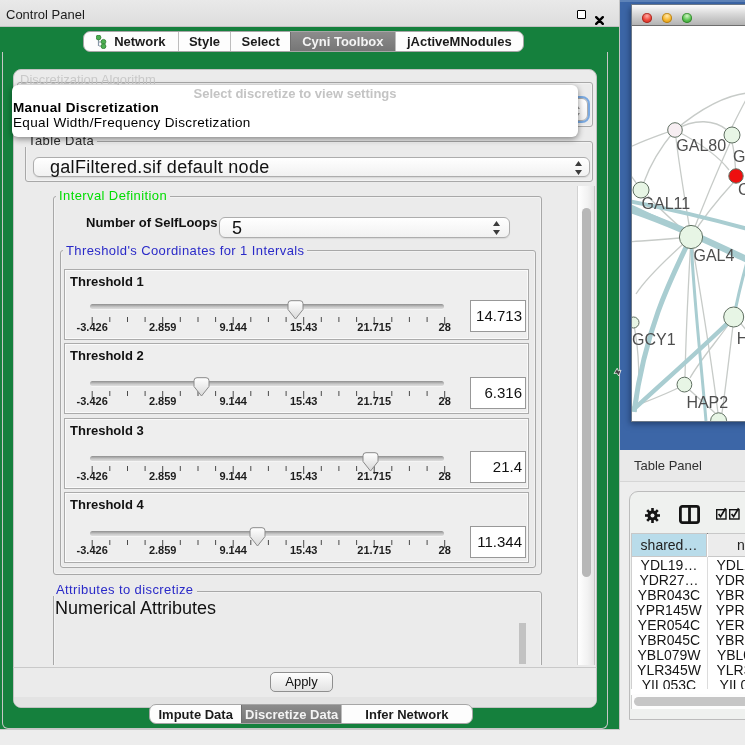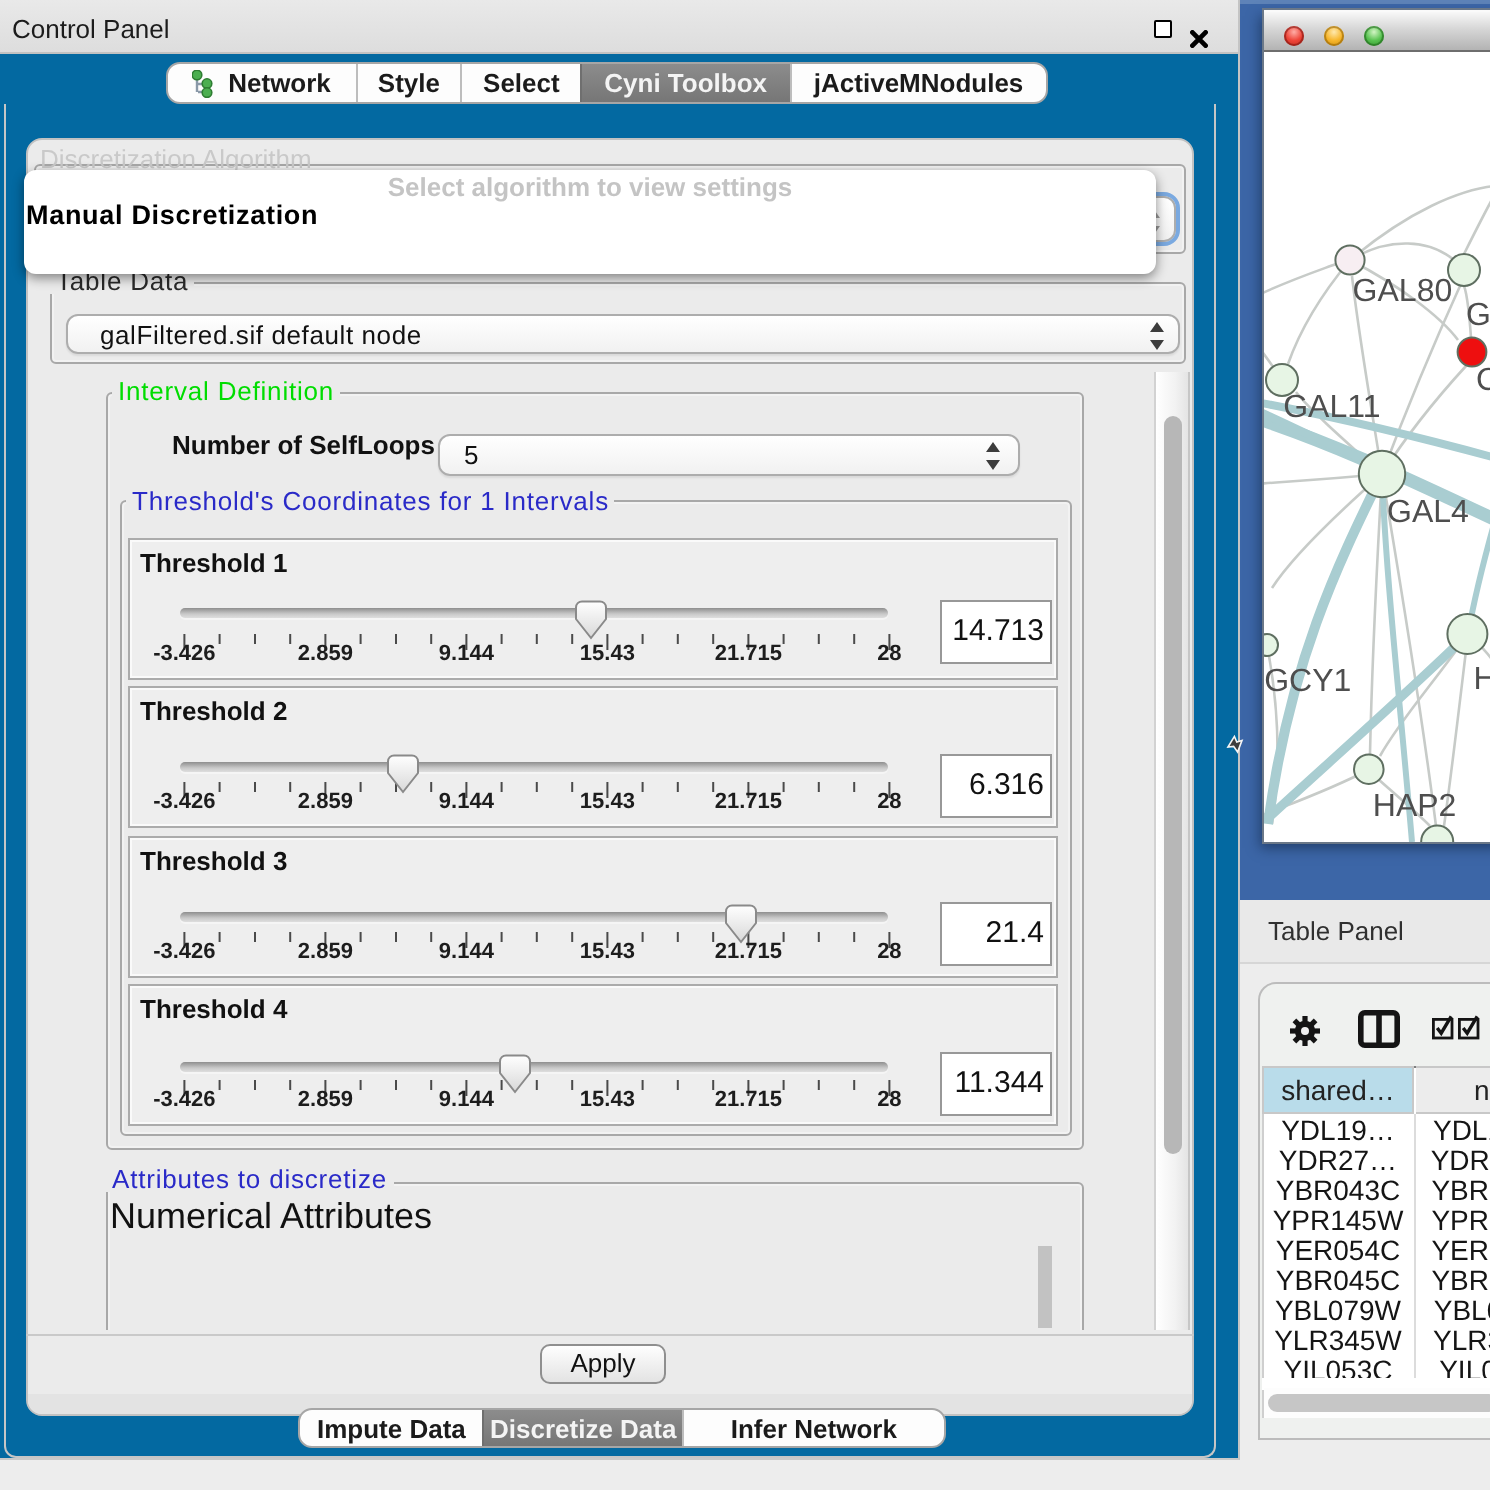--- a/index.html
+++ b/index.html
@@ -24,21 +24,21 @@
 #th2 {position:absolute;left:708px;top:533px;width:37px;height:24px;background:#eceCec;
  border-top:1px solid #c8c8c8;border-bottom:1px solid #c8c8c8;font-size:14px;color:#222;line-height:23px;padding-left:29px}
 .trow {position:absolute;left:631px;width:114px;height:15px;font-size:14px;color:#151515}
 .trow .c1 {position:absolute;left:0;width:76px;text-align:center}
 .trow .c2 {position:absolute;left:46px;width:128px;text-align:center}
 #coldiv {position:absolute;left:707px;top:557px;width:1px;height:135px;background:#dcdcdc}
 #hsb {position:absolute;left:632px;top:694px;width:113px;height:15px;background:#fdfdfd}
 #hsbt {position:absolute;left:634px;top:697px;width:115px;height:9px;background:#c6c6c6;border-radius:5px}
 #tblmask {position:absolute;left:631px;top:689px;width:114px;height:6px;background:#fff}
 
-#cp {position:absolute;left:0;top:0;width:620px;height:730px;background:#0369a1;
+#cp {position:absolute;left:0;top:0;width:620px;height:730px;background:#15803d;
  border-right:1px solid #c4c4c4;border-bottom:1px solid #c9c9c9}
 #cptitle {position:absolute;left:0;top:0;width:100%;height:27px;
  background:linear-gradient(#e9e9e9,#dddddd);border-bottom:1px solid #c2c2c2;
  font-size:13px;color:#1c1c1c;line-height:30px;padding-left:6px}
 #fbtn {position:absolute;left:577px;top:10px;width:9px;height:9px;border:1.5px solid #000;background:#fff;border-radius:1px}
 #xbtn {position:absolute;left:595px;top:11px;width:10px;height:10px}
 #cpane {position:absolute;left:2px;top:52px;width:606px;height:677px;border:1px solid #c6c6c6;border-top:none;border-radius:0 0 6px 6px}
 
 .tabstrip {position:absolute;background:#fdfdfd;border:1px solid #a6a6a6;border-radius:7px;overflow:hidden;display:flex}
 .tabstrip .seg {height:100%;font-size:13px;font-weight:bold;color:#1b1b1b;text-align:center;
@@ -47,21 +47,21 @@
 .tabstrip .dark {background:linear-gradient(#8c8c8c,#767676);color:#f4f4f4;border-left-color:#6f6f6f}
 #toptabs {left:83px;top:31px;width:441px;height:21px}
 #bottabs {left:149px;top:704px;width:324px;height:20px}
 
 #cyni {position:absolute;left:13px;top:69px;width:584px;height:639px;background:#ebebeb;
  border:1px solid #c2c2c2;border-radius:8px}
 .gbox {position:absolute;border:1px solid #a8a8a8;border-radius:3px;box-shadow:inset 0 0 0 1px #f2f2f2}
 .gtitle {position:absolute;font-size:13px;line-height:13px;background:#ebebeb;padding:0 3px;letter-spacing:.4px}
 
 .combo {position:absolute;background:linear-gradient(#ffffff,#f1f1f1);border:1px solid #adadad;
- border-radius:6px;font-size:13px;color:#111;box-shadow:0 1px 1px rgba(0,0,0,.08)}
+ border-radius:6px;font-size:18px;color:#111;box-shadow:0 1px 1px rgba(0,0,0,.08)}
 .arr {position:absolute;right:8px;width:9px}
 .arr svg {display:block}
 
 #vsbtrack {position:absolute;left:577px;top:186px;width:18px;height:481px;
  background:linear-gradient(90deg,#ffffff,#f2f2f2 60%,#e4e4e4);border-left:1px solid #d2d2d2;border-right:1px solid #c6c6c6}
 #vsbthumb {position:absolute;left:582px;top:208px;width:9px;height:369px;background:#b7b7b7;border-radius:5px}
 
 .tpanel {position:absolute;left:64px;width:465px;height:71px;background:#eeeeee;
  border:1px solid #ababab;box-shadow:inset 0 0 0 1px #fafafa}
 .tname {position:absolute;left:5px;top:4px;font-size:13px;font-weight:bold;color:#111}
@@ -371,18 +371,19 @@
  <div id="apply">Apply</div>
 
  <div class="tabstrip" id="bottabs">
   <div class="seg" style="width:92px">Impute Data</div>
   <div class="seg dark" style="width:100px">Discretize Data</div>
   <div class="seg" style="width:132px">Infer Network</div>
  </div>
 
  <div class="faint" style="left:20px;top:72px">Discretization Algorithm</div>
  <div id="popup">
-  <div class="faint" style="left:0;right:0;top:1px;text-align:center;font-weight:bold;color:#c4c4c4">Select algorithm to view settings</div>
+  <div class="faint" style="left:0;right:0;top:1px;text-align:center;font-weight:bold;color:#c4c4c4">Select discretize to view settings</div>
   <div class="abs" style="left:1px;top:15px;font-size:13.5px;font-weight:bold;color:#000;letter-spacing:.35px">Manual Discretization</div>
+  <div class="abs" style="left:1px;top:30px;font-size:13.5px;color:#000;letter-spacing:.35px">Equal Width/Frequency Discretization</div>
  </div>
 </div>
 <svg class="abs" style="left:613px;top:367px" width="9" height="10" viewBox="0 0 9 10">
  <path d="M1,6.5 L4.2,1.2 L5.4,4.0 L8,3.2 L5.8,9 L3.8,6.2 Z" fill="#3d3d3d" stroke="#f5f5f5" stroke-width="0.8"></path>
 </svg>
 </body></html>

